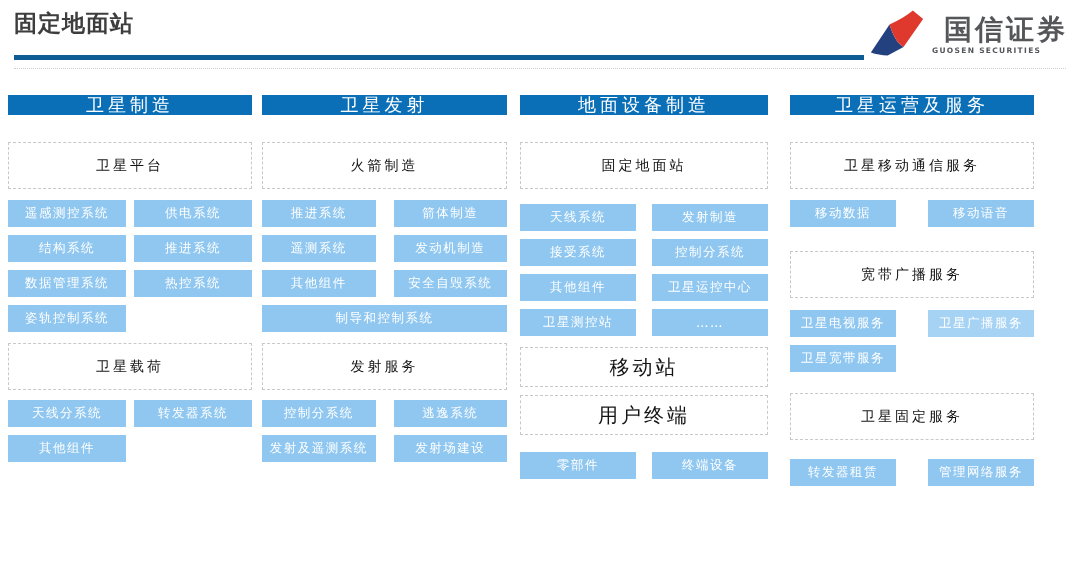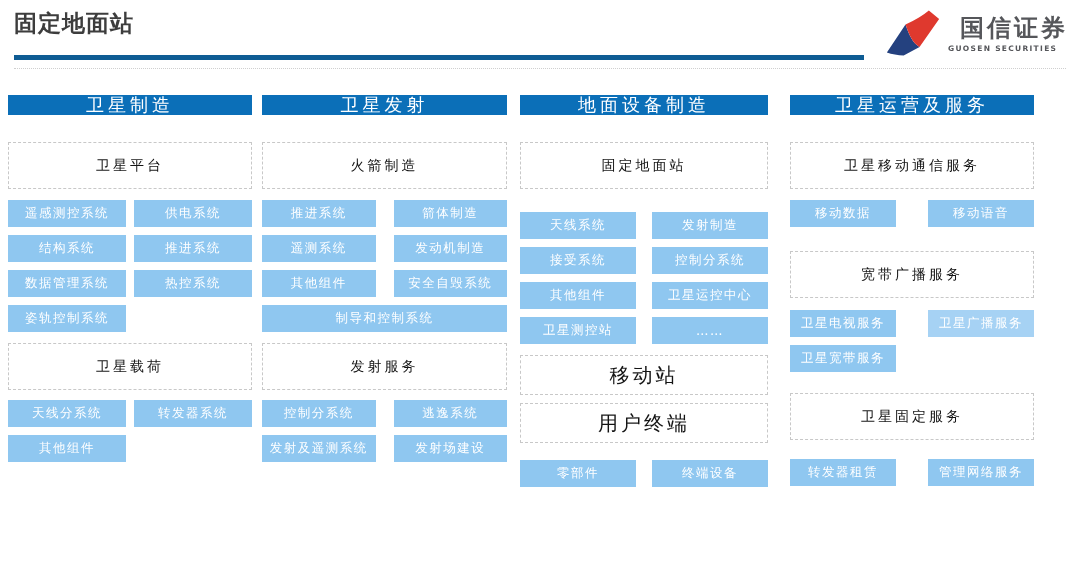--- a/index.html
+++ b/index.html
@@ -18,22 +18,22 @@
   }
   .dotted-line{
     position:absolute;top:68px;left:14px;width:1052px;height:0;
     border-top:1px dotted #cfcfcf;
   }
   .logo{
     position:absolute;top:10px;right:12px;display:flex;align-items:center;gap:7px;
   }
   .logo-text{display:flex;flex-direction:column;line-height:1.05;}
   .logo-name{
-    font-size:24px;font-weight:600;color:var(--logo-text,#55565a);letter-spacing:3px;
-    font-family:Liberation Mono, monospace;
+    font-size:28px;font-weight:600;color:var(--logo-text,#55565a);letter-spacing:3px;
+    font-family:Liberation Serif, serif;
     margin-left:12px;
   }
   .logo-sub{
     font-size:7.5px;font-weight:bold;color:var(--logo-text,#55565a);letter-spacing:1.3px;margin-top:2px;
   }
   .column{position:absolute;top:95px;}
   .col-header{
     height:20px;display:flex;align-items:center;justify-content:center;
     background:var(--header-blue,#0b6fb8);color:#ffffff;
     font-family:"DejaVu Serif","Liberation Serif",serif;
@@ -118,21 +118,21 @@
     <div class="item">控制分系统</div>
     <div class="item">逃逸系统</div>
     <div class="item">发射及遥测系统</div>
     <div class="item">发射场建设</div>
   </div>
 </div>
 
 <div class="column col3" style="left:520px;width:248px;">
   <div class="col-header">地面设备制造</div>
   <div class="section-header" style="margin-top:27px;">固定地面站</div>
-  <div class="grid" style="margin-top:23px;">
+  <div class="grid" style="margin-top:15px;">
     <div class="item">天线系统</div>
     <div class="item">发射制造</div>
     <div class="item">接受系统</div>
     <div class="item">控制分系统</div>
     <div class="item">其他组件</div>
     <div class="item">卫星运控中心</div>
     <div class="item">卫星测控站</div>
     <div class="item">……</div>
   </div>
   <div class="section-header short" style="margin-top:11px;">移动站</div>

